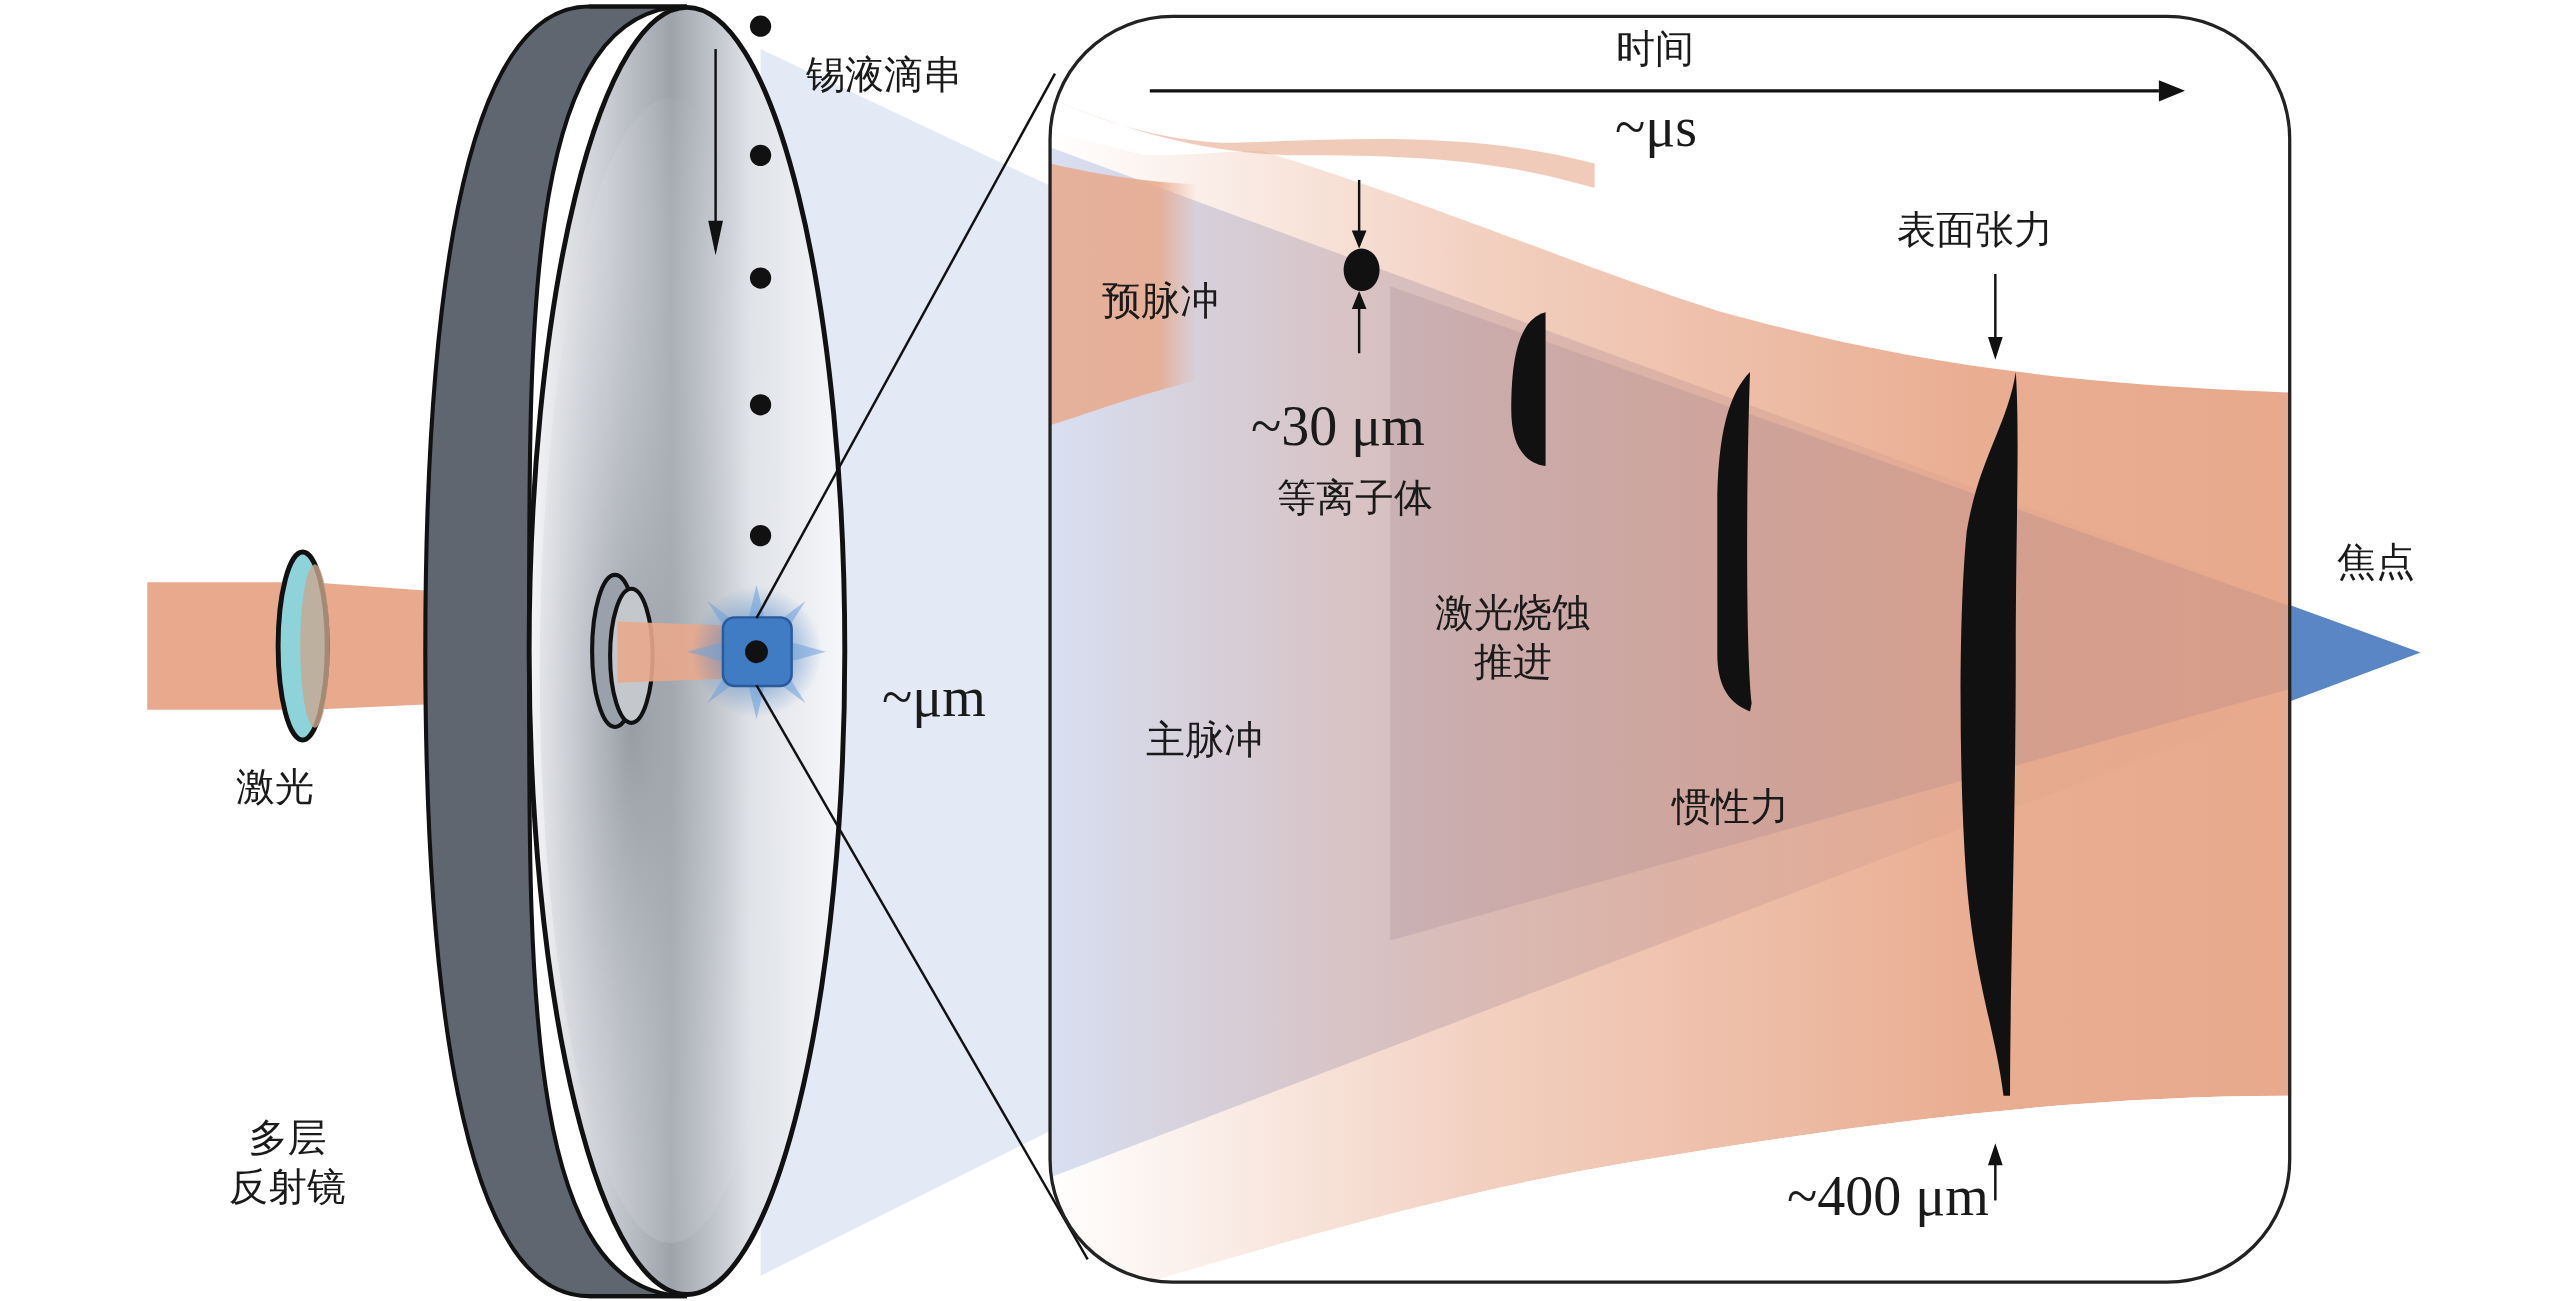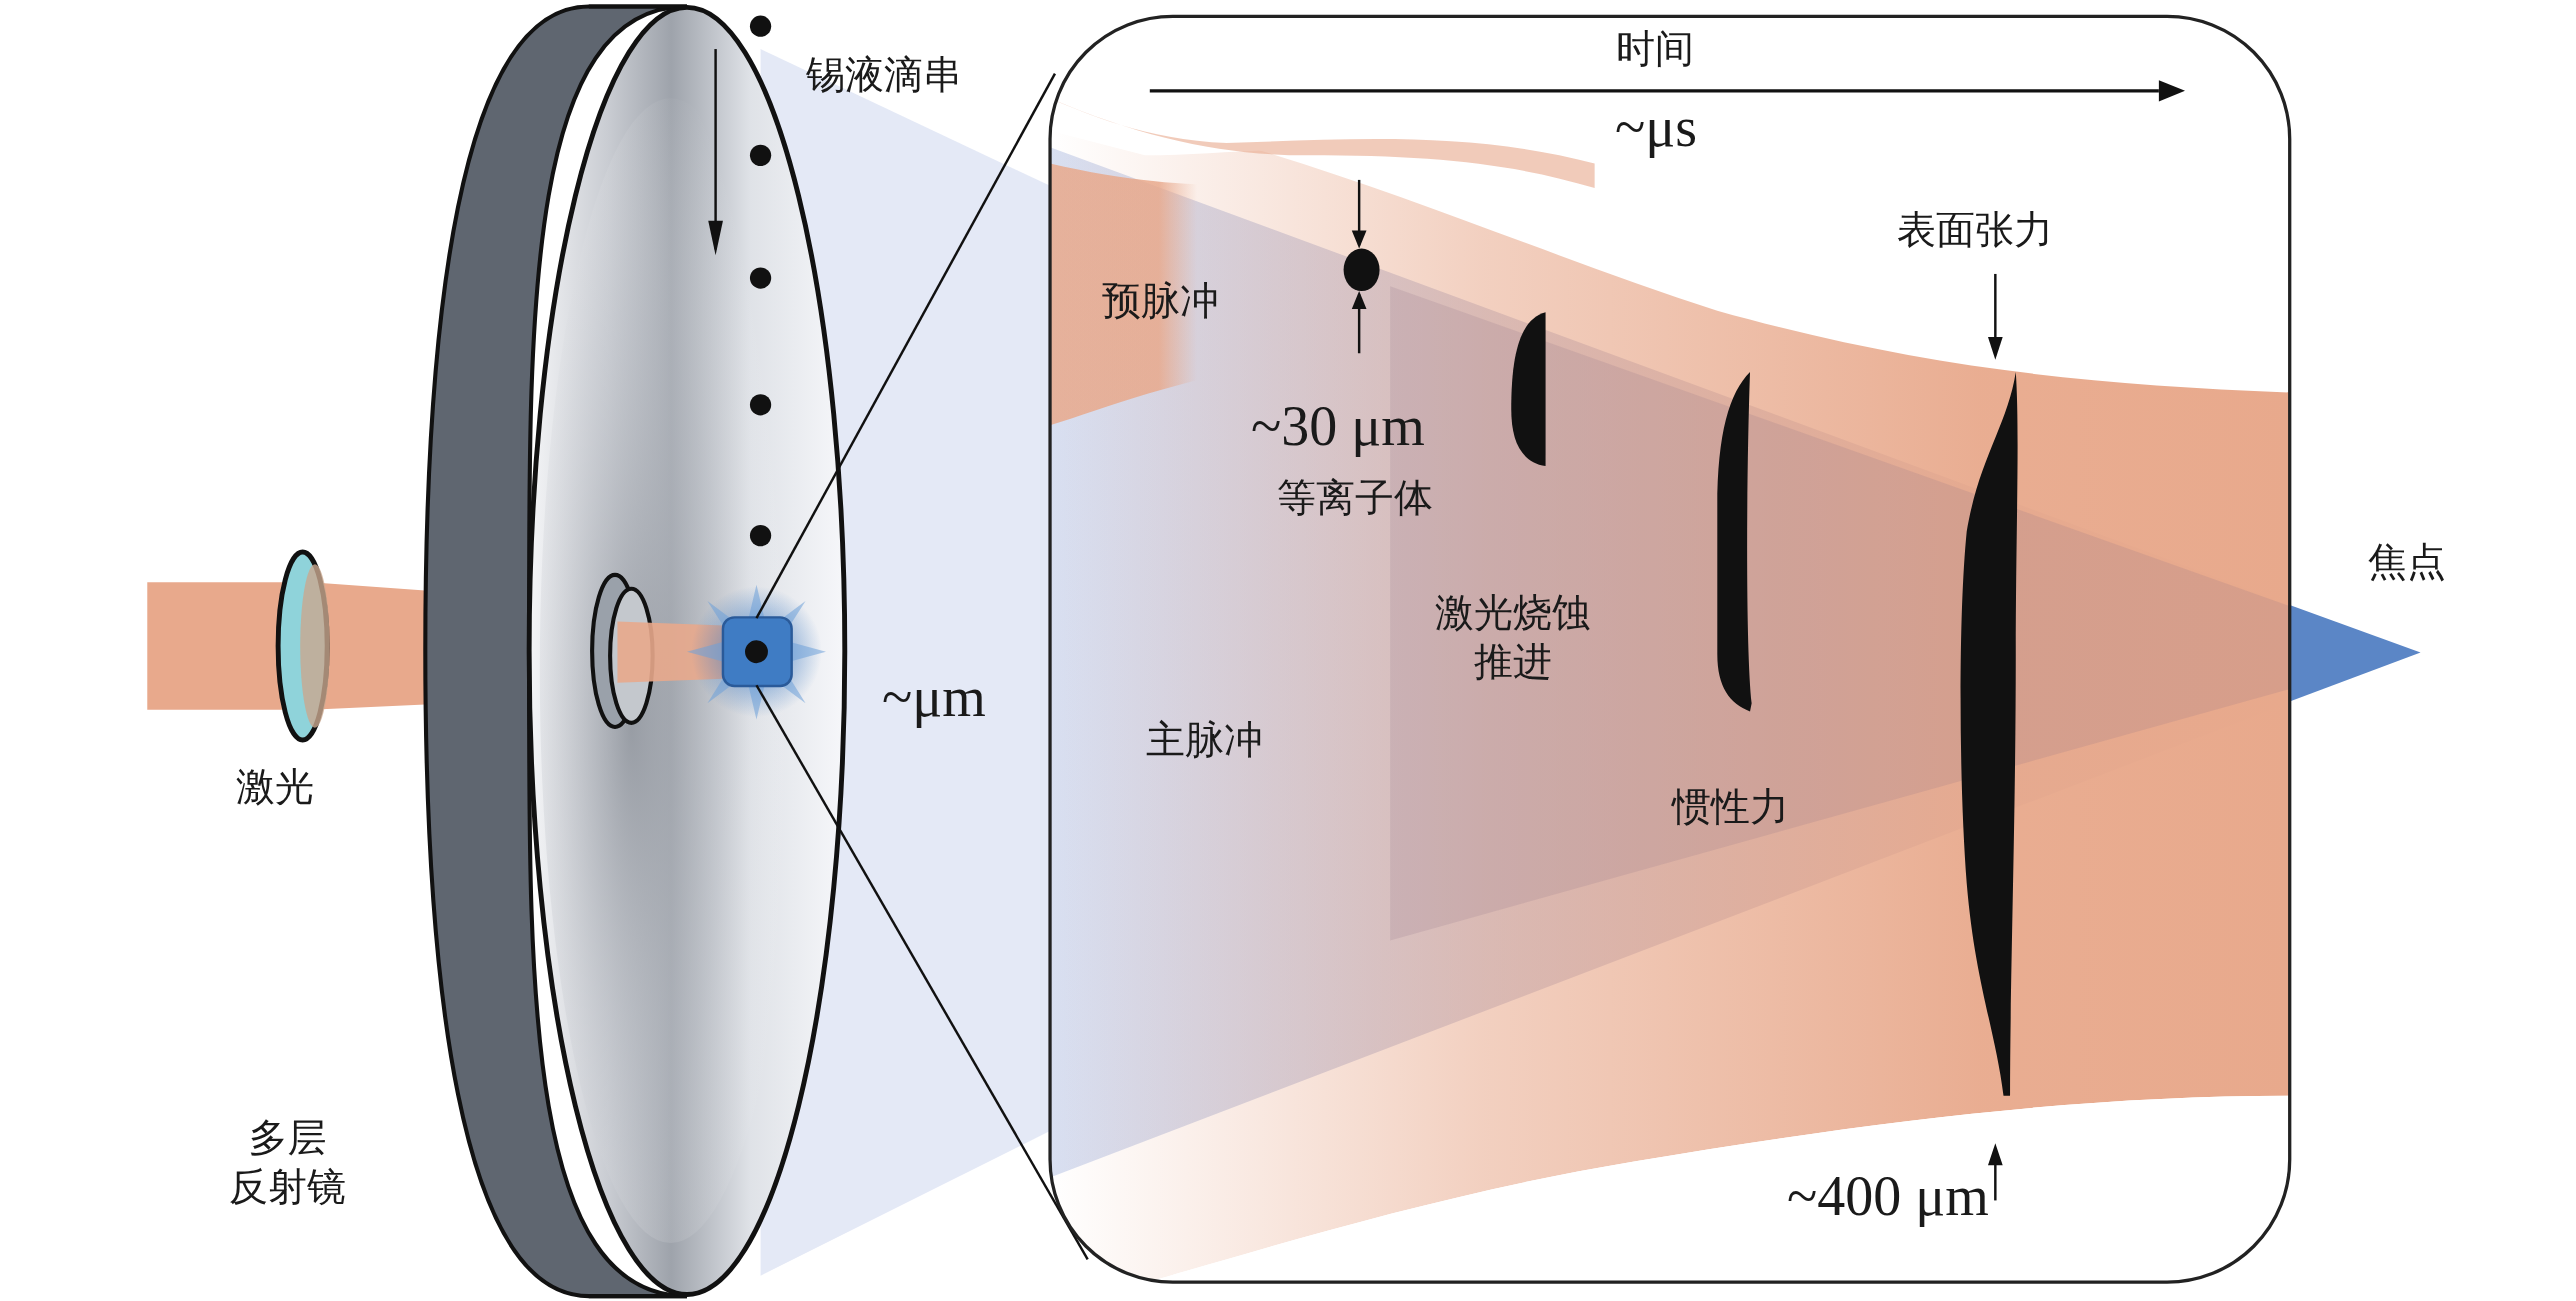--- a/index.html
+++ b/index.html
@@ -163,20 +163,20 @@
 <div class="lbl unit" style="left:1251px; top:391px;">~30 μm</div>
 <div class="lbl" style="left:1277px; top:474px;">等离子体</div>
 <div class="lbl center" style="left:1435px; top:589px;">
   <div>激光烧蚀</div>
   <div>推进</div>
 </div>
 <div class="lbl" style="left:1102px; top:716px;margin-left:44px;">主脉冲</div>
 <div class="lbl" style="left:1672px; top:783px;">惯性力</div>
 <div class="lbl" style="left:1897px; top:206px;">表面张力</div>
 <div class="lbl unit" style="left:1787px; top:1161px;">~400 μm</div>
-<div class="lbl" style="left:2337px; top:538px;margin-left:31px;">焦点</div>
+<div class="lbl" style="left:2337px; top:538px;">焦点</div>
 <div class="lbl" style="left:236px; top:763px;text-align:right;">激光</div>
 <div class="lbl center" style="left:229px; top:1114px;">
   <div>多层</div>
   <div>反射镜</div>
 </div>
 <div class="lbl unit" style="left:882px; top:662px;">~μm</div>
 
 
 </body></html>

